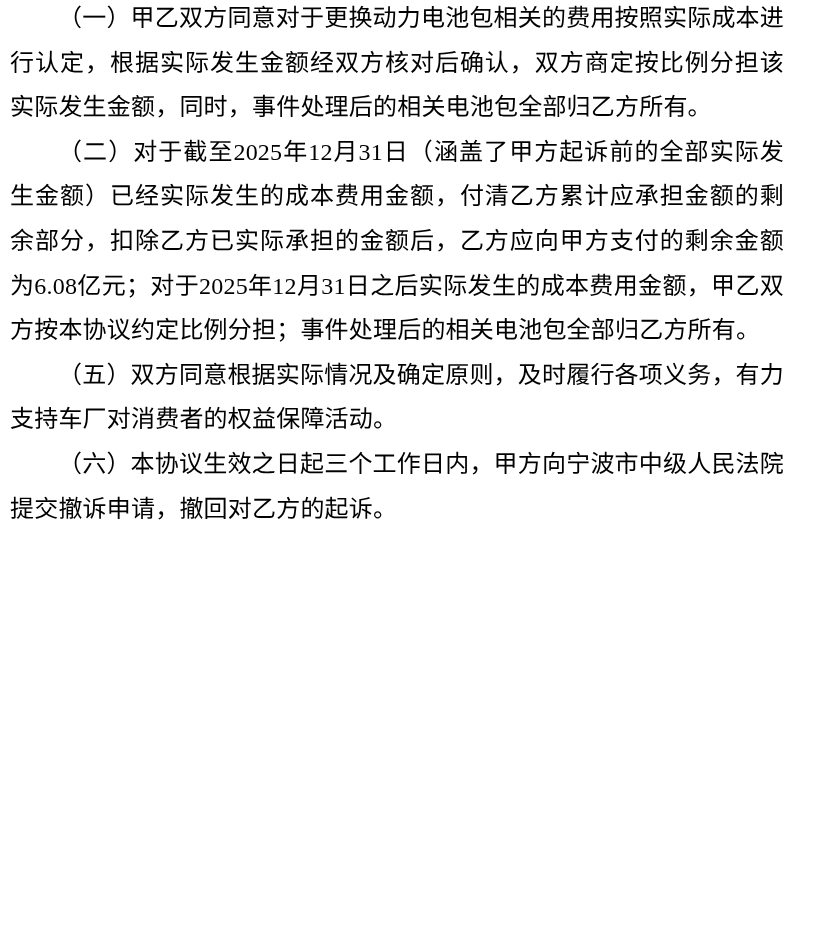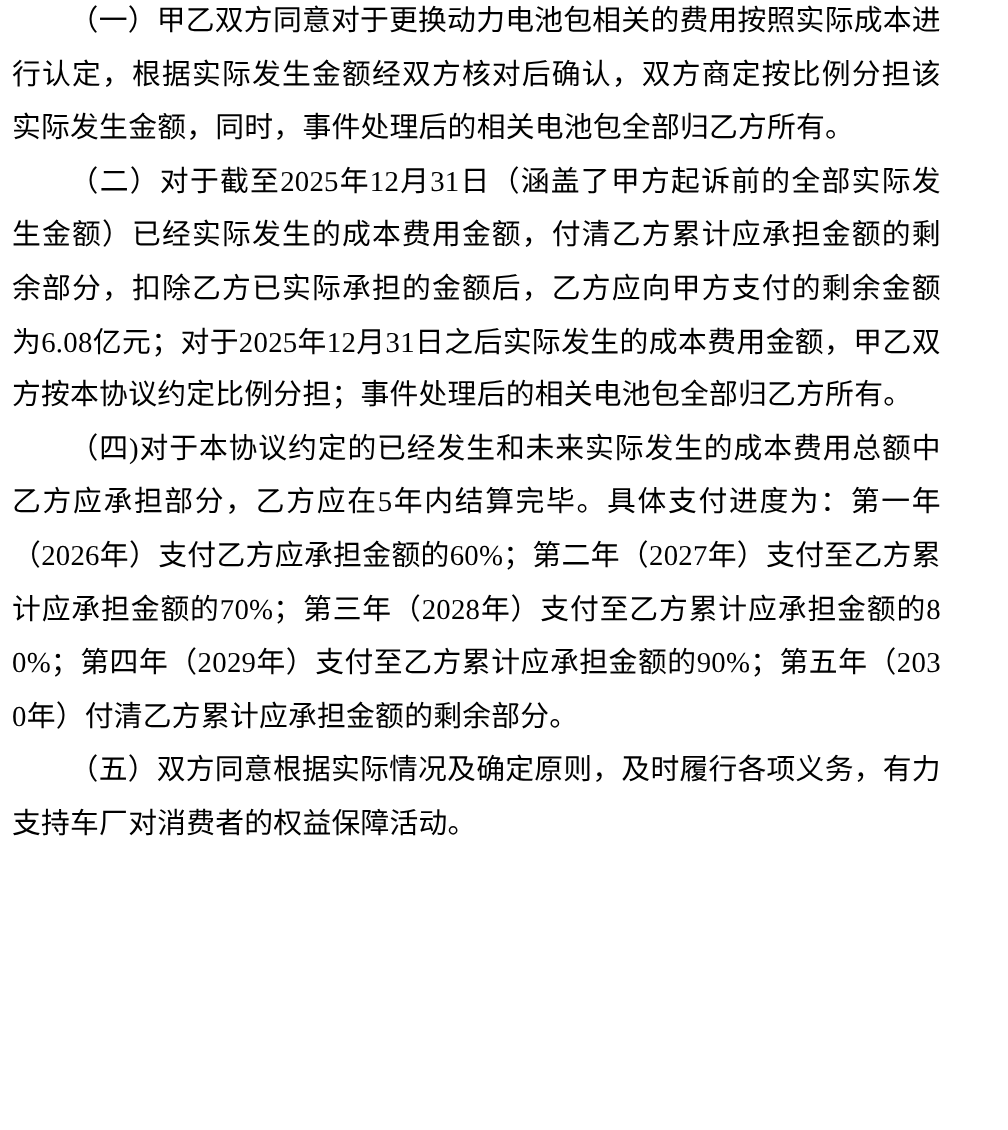--- a/index.html
+++ b/index.html
@@ -32,16 +32,16 @@
       word-break: break-all;
     }
   </style>
 </head>
 <body>
 
 <div class="page">
   <div class="doc-body">
     <p class="doc-paragraph">（一）甲乙双方同意对于更换动力电池包相关的费用按照实际成本进行认定，根据实际发生金额经双方核对后确认，双方商定按比例分担该实际发生金额，同时，事件处理后的相关电池包全部归乙方所有。</p>
     <p class="doc-paragraph">（二）对于截至2025年12月31日（涵盖了甲方起诉前的全部实际发生金额）已经实际发生的成本费用金额，付清乙方累计应承担金额的剩余部分，扣除乙方已实际承担的金额后，乙方应向甲方支付的剩余金额为6.08亿元；对于2025年12月31日之后实际发生的成本费用金额，甲乙双方按本协议约定比例分担；事件处理后的相关电池包全部归乙方所有。</p>
-    <p class="doc-paragraph">（四)对于本协议约定的已经发生和未来实际发生的成本费用总额中乙方应承担部分，乙方应在5年内结算完毕。具体支付进度为：第一年（2026年）支付乙方应承担金额的60%；第二年（2027年）支付至乙方累计应承担金额的70%；第三年（2028年）支付至乙方累计应承担金额的80%；第四年（2029年）支付至乙方累计应承担金额的90%；第五年（2030年）付清乙方累计应承担金额的剩余部分。</p>
     <p class="doc-paragraph">（五）双方同意根据实际情况及确定原则，及时履行各项义务，有力支持车厂对消费者的权益保障活动。</p>
+    <p class="doc-paragraph">（六）本协议生效之日起三个工作日内，甲方向宁波市中级人民法院提交撤诉申请，撤回对乙方的起诉。</p>
   </div>
 </div>
 
 </body></html>

